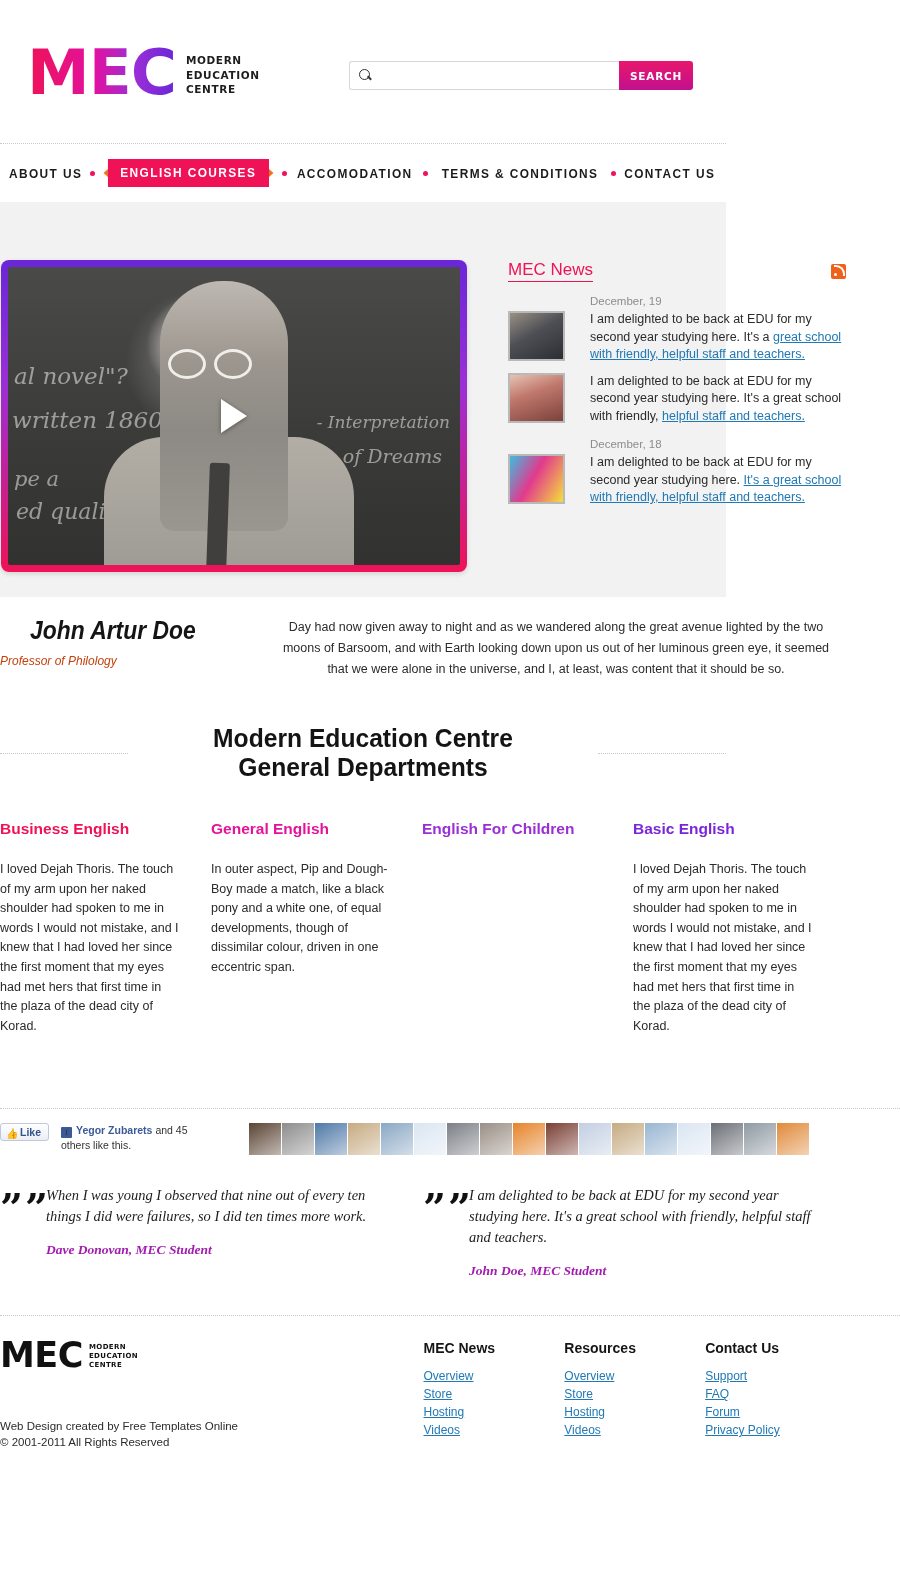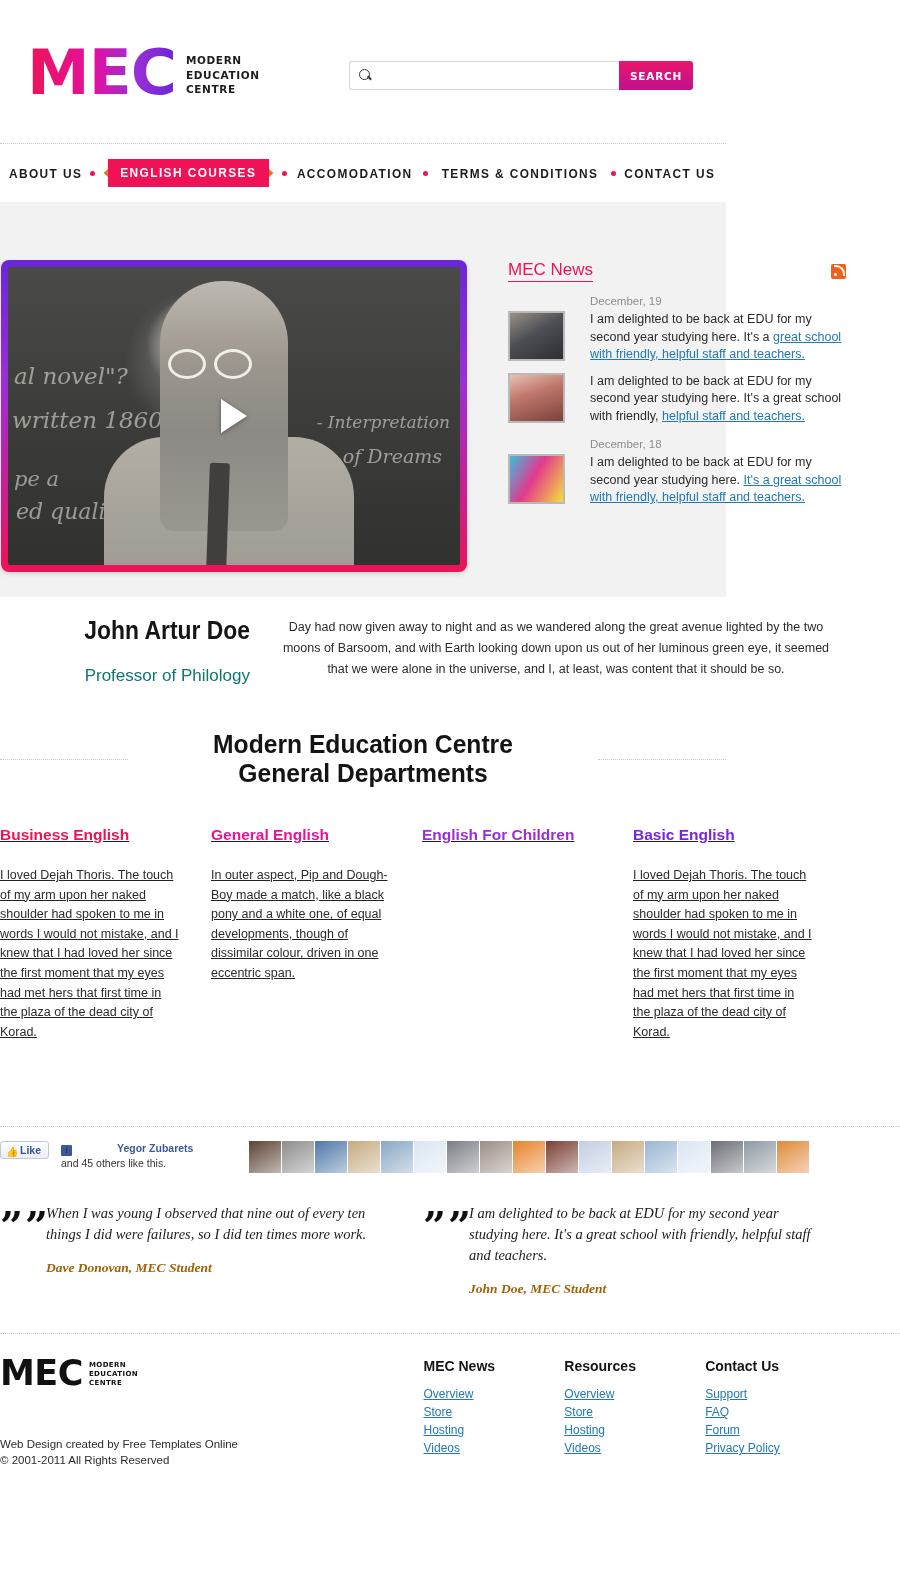--- a/index.html
+++ b/index.html
@@ -139,71 +139,71 @@
     border:2px solid #b9b9b9; background:#8e8e8e;
   }
   .th1{background:linear-gradient(150deg,#9a9084 0%,#4d4f55 45%,#2c2e33 100%);}
   .th2{background:linear-gradient(160deg,#e6c3b4 0%,#c0786c 40%,#7b413c 100%);}
   .th3{background:linear-gradient(120deg,#3dbde0 0%,#e23a8d 45%,#f4e03a 100%);}
   .news-text { font-size:12.5px; line-height:17.5px; color:#2b2b2b; font-family:"Liberation Sans", sans-serif;}
   .news-text a { color:#2079b5; text-decoration:underline; }
 
   
   .bio { width:846px; margin:0 auto; position:relative; padding-top:14px; display:flex; }
-  .bio-left { width:272px; text-align:right; padding-right:22px; padding-top:4px;}
+  .bio-left { width:272px; text-align:left; padding-right:22px; padding-top:4px;font-style:italic;}
   .bio-name {
     font-family:"Liberation Sans Narrow","Liberation Sans", sans-serif;
     font-size:26px; font-weight:bold; color:#151515; transform:scaleX(0.88); transform-origin:right;
   }
-  .bio-role { font-size:17px; color:#0f766e; margin-top:20px; font-family:"Liberation Sans", sans-serif;}
+  .bio-role { font-size:12px; color:#c2410c; margin-top:8px; font-family:"Liberation Sans", sans-serif;}
   .bio-text {
     flex:1; font-size:12.5px; line-height:21px; color:#2b2b2b;
     font-family:"Liberation Sans", sans-serif; padding-top:6px; padding-right:6px;text-align:center;
   }
 
   
   .sec-head { display:flex; align-items:center; justify-content:center; margin:44px 0 20px; }
   .sec-head .ln { flex:1; border-top:1px dotted #c9c9c9; height:1px; }
   .sec-head h2 {
     margin:0; padding:0 26px; text-align:center; max-width:470px;
     font-family:"Liberation Sans Narrow","Liberation Sans", sans-serif;
     font-size:26.5px; font-weight:bold; color:#141414; line-height:29px;
     transform:scaleX(0.93);
   }
 
   
-  .depts { width:846px; margin:12px auto; display:flex; gap:0; padding-top:18px;text-decoration:underline; }
+  .depts { width:846px; margin:0 auto; display:flex; gap:0; padding-top:18px; }
   .dept { width:211px; padding-right:29px; }
   .dept h3 { margin:0 0 22px; font-size:15.5px; font-family:"Liberation Sans", sans-serif; font-weight:bold; }
   .dept p { margin:0; font-size:12.5px; line-height:19.6px; color:#2b2b2b; font-family:"Liberation Sans", sans-serif;}
 
   
   .social { width:846px; margin:0 auto; display:flex; align-items:flex-start; padding-top:14px; }
   .fb-like {
     display:flex; align-items:center; border:1px solid #bfc9d9; background:linear-gradient(180deg,#fff 0%,#eceef5 100%);
     border-radius:3px; padding:2px 7px 2px 5px; font-size:10.5px; color:#33538c;
     font-family:"Liberation Sans", sans-serif; font-weight:bold; height:18px;
   }
   .thumbup { width:11px;height:11px;margin-right:3px;position:relative;}
   .thumbup:before{content:"\1F44D";font-size:10px;line-height:11px;color:#33538c;}
   .fb-txt { margin-left:12px; font-size:10.5px; line-height:14px; color:#3b5998; width:150px; font-family:"Liberation Sans", sans-serif;}
-  .fb-txt b { color:#3b5998;margin-left:41px; }
+  .fb-txt b { color:#3b5998; }
   .fb-txt span { color:#333; font-weight:normal; }
   .fb-icon { display:inline-block; width:11px;height:11px;background:#3b5998;color:#fff;font-size:9px;font-weight:bold;text-align:center;line-height:11px;border-radius:1px;margin-right:4px;vertical-align:-1px;font-family:"Liberation Serif",serif;}
   .avatars { display:flex; margin-left:38px; gap:1px; }
   .avatar { width:32px;height:32px; background:#cfd6e3; flex:0 0 auto; }
 
   
   .quotes { width:846px; margin:0 auto; display:flex; padding-top:30px; }
   .quote { width:423px; display:flex; padding-right:26px; }
   .qmark { flex:0 0 auto; width:46px; color:#111; font-size:40px; line-height:30px;
            font-family:"DejaVu Serif", serif; font-weight:bold; letter-spacing:2px; padding-top:8px;}
   .qbody { flex:1; }
   .qtext { font-family:"Liberation Serif", serif; font-style:italic; font-size:14.5px; line-height:21px; color:#1c1c1c; }
-  .qauthor { font-family:"Liberation Serif", serif; font-weight:bold; font-style:italic; font-size:13.5px; color:#a16207; margin-top:15px; }
+  .qauthor { font-family:"Liberation Serif", serif; font-weight:bold; font-style:italic; font-size:13.5px; color:#a21caf; margin-top:15px; }
 
   
   .footer { width:846px; margin:0 auto; display:flex; padding-top:24px; }
   .f-brand { width:430px; }
   .f-logo { display:flex; align-items:flex-start; }
   .f-logo-mec { font-size:35px; font-weight:bold; color:#111; line-height:30px; letter-spacing:-0.5px; font-family:"DejaVu Sans", sans-serif;}
   .f-logo-sub { margin-left:6px; margin-top:3px; font-size:7px; font-weight:bold; letter-spacing:0.4px; line-height:8.6px; color:#111; text-transform:uppercase;}
   .f-copy { margin-top:48px; font-size:11.5px; line-height:16px; color:#2b2b2b; font-family:"Liberation Sans", sans-serif;}
   .f-col { width:143px; }
   .f-col h4 { margin:0 0 11px; font-size:14px; font-weight:bold; color:#151515; font-family:"Liberation Sans", sans-serif;}

